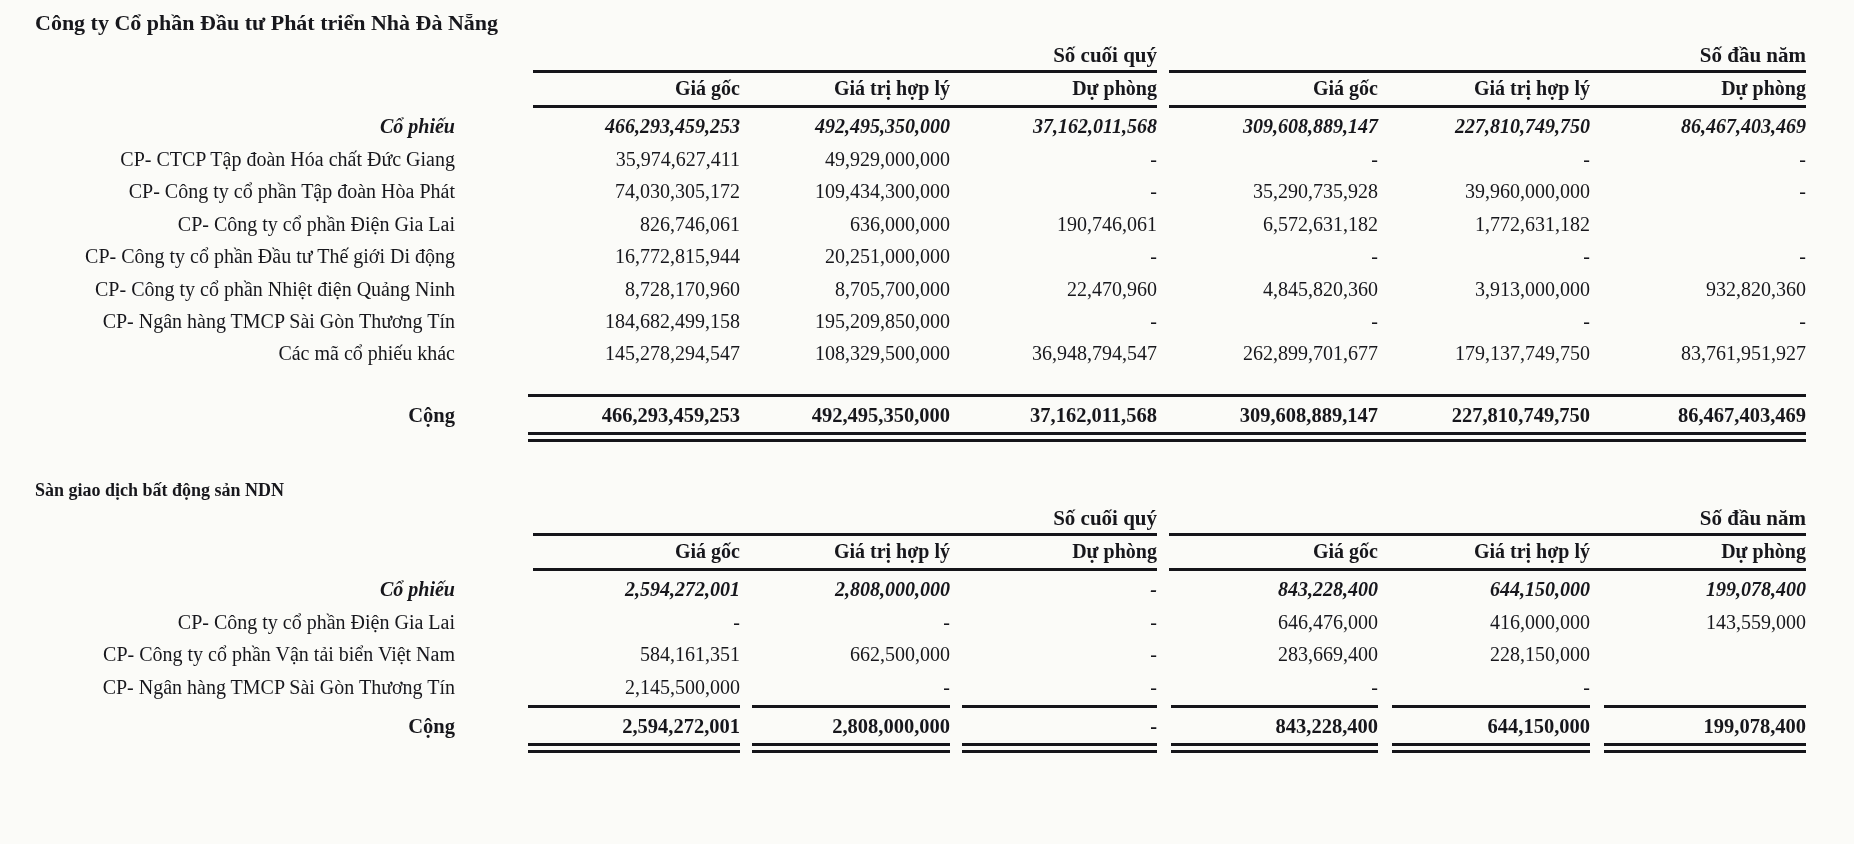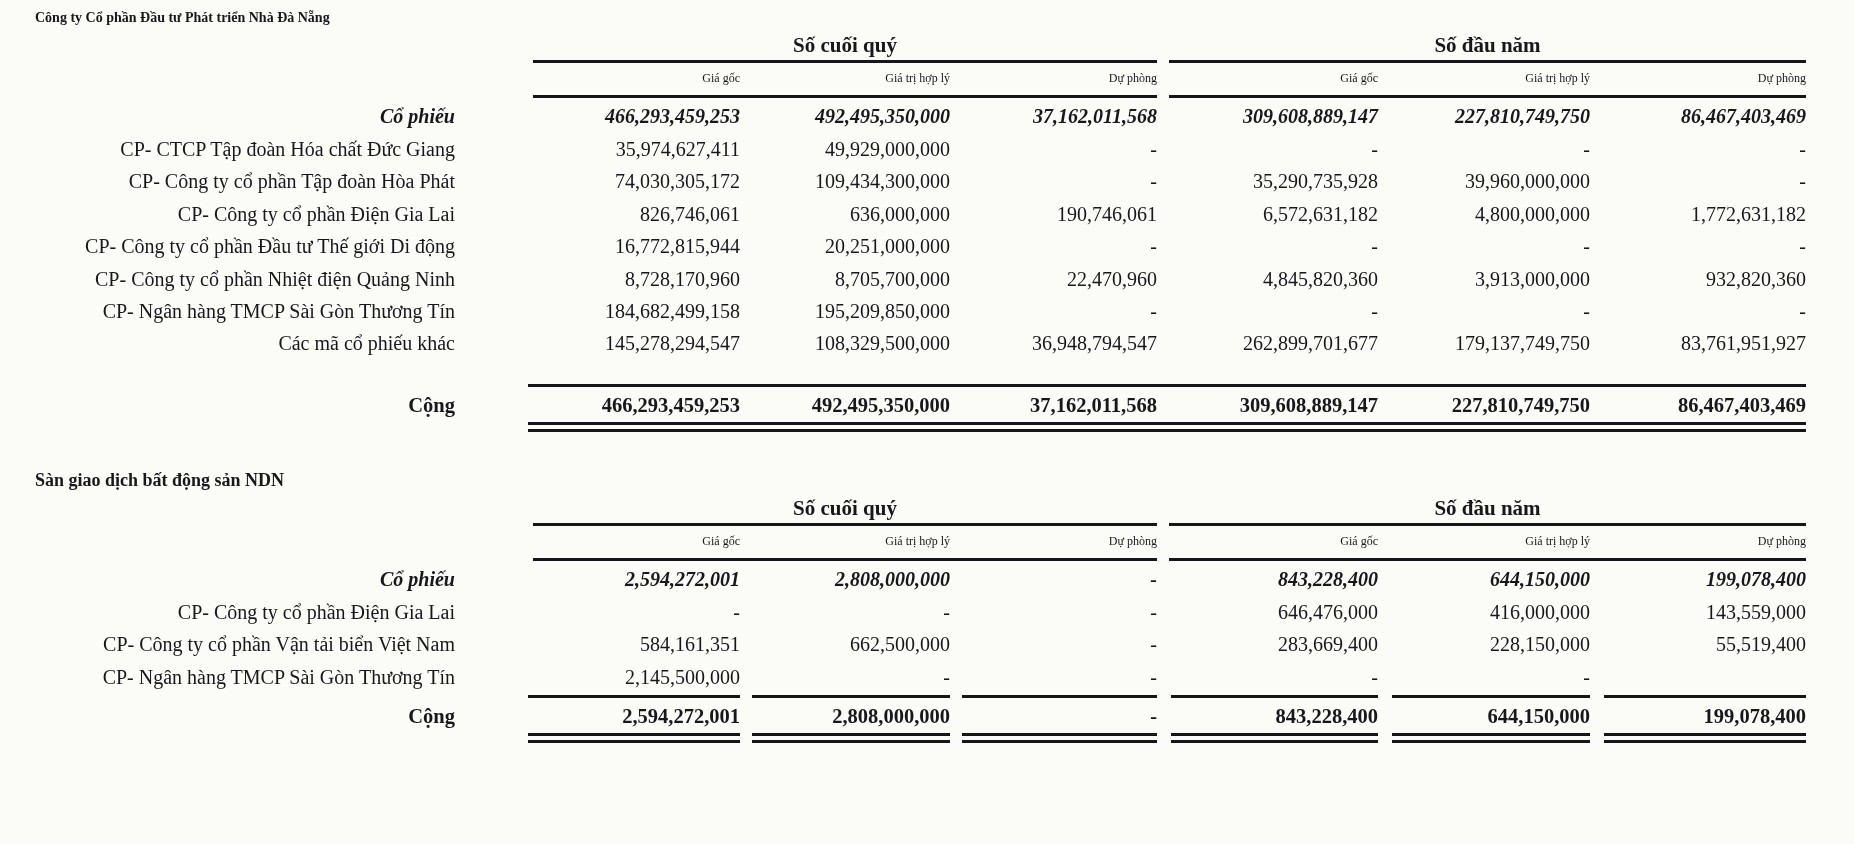--- a/index.html
+++ b/index.html
@@ -4,38 +4,38 @@
 <style>
   html,body{margin:0;padding:0;}
   body{
     width:1854px;height:844px;
     background:#fbfbf8;
     font-family:"Liberation Serif","DejaVu Serif",serif;
     color:#17171c;
     overflow:hidden;
   }
   .sheet{padding:10px 0 0 35px;}
-  .doc-title{font-size:14px;font-weight:bold;margin:0 0 6px 0;}
+  .doc-title{font-size:22px;font-weight:bold;margin:0 0 6px 0;}
   .section-title{font-size:18px;font-weight:bold;margin:34px 0 4px 0;}
 
   .grid{display:grid;grid-template-columns:420px 285px 210px 207px 221px 212px 216px;width:1771px;}
   .c{min-height:1px;}
   .label{text-align:right;font-size:20px;}
   .num{text-align:right;font-size:20px;}
 
   
   .ghead .gtxt{
-    font-weight:bold;font-size:21px;text-align:center;
+    font-weight:bold;font-size:21px;text-align:right;
     border-bottom:3px solid #15151a;padding-bottom:2px;line-height:26px;
   }
   .g1{grid-column:2 / span 3;margin-left:78px;}
   .g2{grid-column:5 / span 3;margin-left:12px;}
 
   
-  .shead .c{font-weight:normal;font-size:12px;line-height:30px;}
+  .shead .c{font-weight:bold;font-size:20px;line-height:30px;}
 
   
   .rule{height:7px;}
   .rule .seg{height:2px;border-bottom:3px solid #15151a;}
   .seg.s1{grid-column:2 / span 3;margin-left:78px;}
   .seg.s2{grid-column:5 / span 3;margin-left:12px;}
   .seg.full{grid-column:2 / span 6;margin-left:73px;}
   .seg.c2{grid-column:2;margin-left:73px;}
   .seg.c3{grid-column:3;margin-left:12px;}
   .seg.c4{grid-column:4;margin-left:12px;}
@@ -111,21 +111,20 @@
       <div class="c num">39,960,000,000</div>
       <div class="c num">-</div>
     </div>
 
     <div class="grid data">
       <div class="c label">CP- Công ty cổ phần Điện Gia Lai</div>
       <div class="c num">826,746,061</div>
       <div class="c num">636,000,000</div>
       <div class="c num">190,746,061</div>
       <div class="c num">6,572,631,182</div>
-      <div class="c num">4,800,000,000</div>
       <div class="c num">1,772,631,182</div>
     </div>
 
     <div class="grid data">
       <div class="c label">CP-  Công ty cổ phần Đầu tư Thế giới Di động</div>
       <div class="c num">16,772,815,944</div>
       <div class="c num">20,251,000,000</div>
       <div class="c num">-</div>
       <div class="c num">-</div>
       <div class="c num">-</div>
@@ -226,21 +225,20 @@
       <div class="c num">143,559,000</div>
     </div>
 
     <div class="grid data">
       <div class="c label">CP- Công ty cổ phần Vận tải biển Việt Nam</div>
       <div class="c num">584,161,351</div>
       <div class="c num">662,500,000</div>
       <div class="c num">-</div>
       <div class="c num">283,669,400</div>
       <div class="c num">228,150,000</div>
-      <div class="c num">55,519,400</div>
     </div>
 
     <div class="grid data">
       <div class="c label">CP- Ngân hàng TMCP Sài Gòn Thương Tín</div>
       <div class="c num">2,145,500,000</div>
       <div class="c num">-</div>
       <div class="c num">-</div>
       <div class="c num">-</div>
       <div class="c num">-</div>
     </div>

